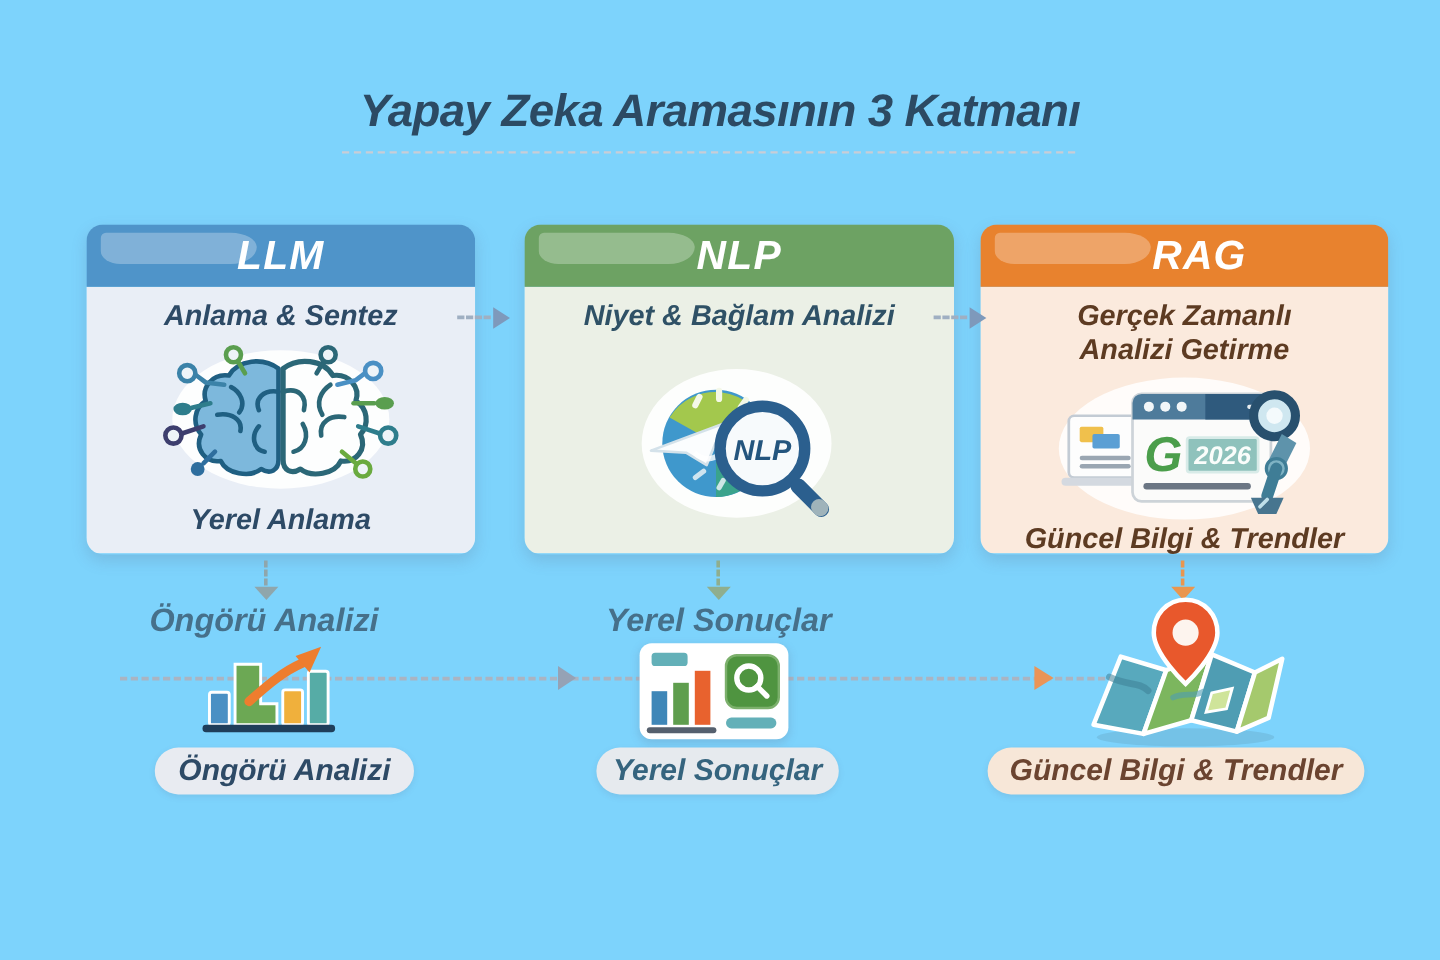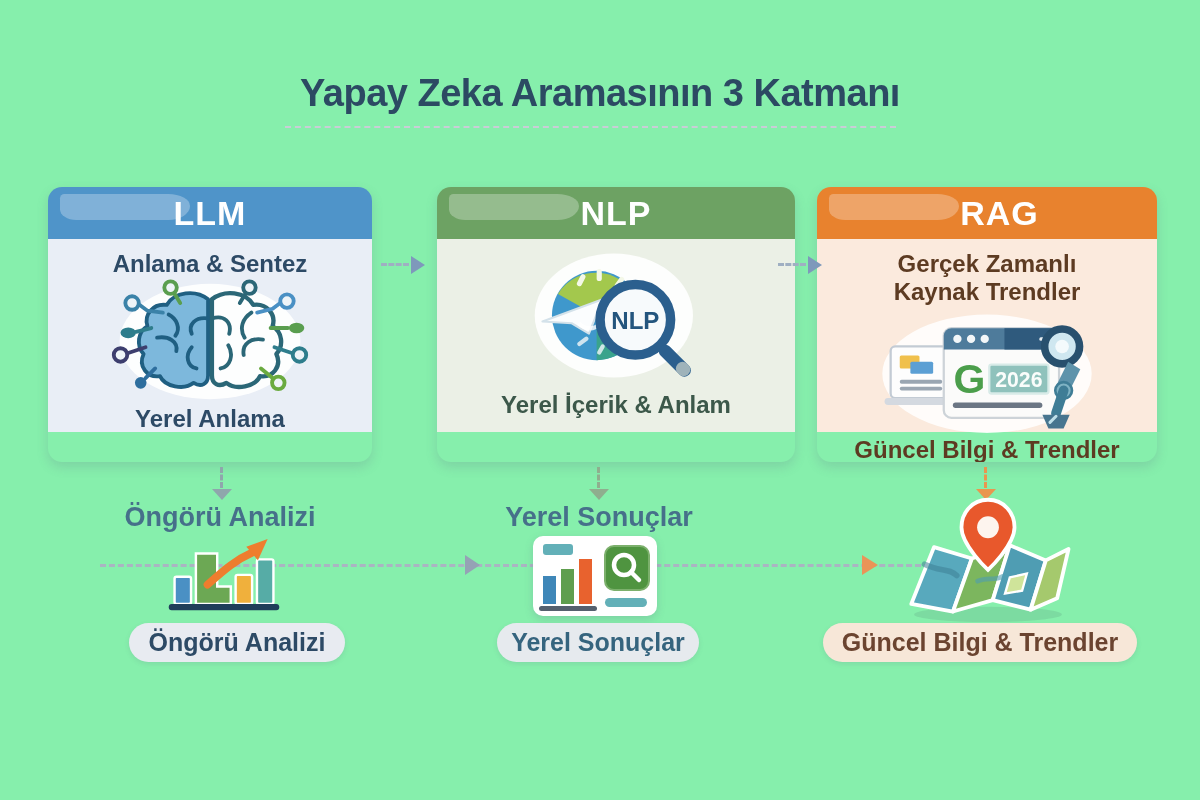--- a/index.html
+++ b/index.html
@@ -15,34 +15,34 @@
   }
   .divider{
     position:absolute;top:126px;left:285px;width:611px;height:0;
     border-top:2px dashed #c9cdd6;
   }
   
   .card{
     position:absolute;top:187px;height:275px;border-radius:14px;overflow:hidden;
     box-shadow:0 5px 12px rgba(90,100,130,0.20);
   }
-  .card-llm{left:48px;width:324px;}
+  .card-llm{left:72px;width:324px;}
   .card-nlp{left:437px;width:358px;}
   .card-rag{left:817px;width:340px;}
   .card-header{
     position:relative;height:52px;display:flex;align-items:center;justify-content:center;
     color:#ffffff;font-size:34px;font-weight:bold;letter-spacing:1px;
   }
   .shine{
     position:absolute;left:12px;top:7px;width:130px;height:26px;
     background:rgba(255,255,255,0.28);
     border-radius:8px 40px 40px 30px / 8px 22px 26px 20px;
   }
   .card-body{
-    height:193px;display:flex;flex-direction:column;align-items:center;text-align:center;
+    height:222px;display:flex;flex-direction:column;align-items:center;text-align:center;
   }
   .subtitle{margin-top:11px;font-size:24px;font-weight:bold;line-height:1.18;}
   .subtitle-wrap{max-width:255px;}
   .icon-area{flex:1;display:flex;align-items:center;justify-content:center;}
   .caption{margin-bottom:13px;font-size:24px;font-weight:bold;}
   
   .flow-arrow{position:absolute;top:256px;width:44px;height:18px;}
   .flow-arrow .dash{position:absolute;left:0;top:7px;width:28px;border-top:3px dashed currentColor;}
   .flow-arrow .head{
     position:absolute;right:0;top:0;width:0;height:0;
@@ -66,21 +66,21 @@
     display:flex;align-items:center;justify-content:center;}
   .pill{
     position:absolute;top:623px;height:39px;border-radius:20px;z-index:2;
     display:flex;align-items:center;justify-content:center;
     font-size:25px;font-weight:bold;box-shadow:0 2px 5px rgba(90,100,130,0.14);
   }
 </style>
 </head>
 <body>
 
-<div class="stage" style="background: #86efac;">
+<div class="stage" style="background: #7dd3fc; font-style: italic;">
 
   <div class="title" style="color: rgb(44, 74, 99);">Yapay Zeka Aramasının 3 Katmanı</div>
   <div class="divider" style="border-top-color: rgb(201, 205, 214);"></div>
 
   <div class="card card-llm">
     <div class="card-header" style="background: rgb(79, 148, 201);">
       <span class="shine"></span>
       <span>LLM</span>
     </div>
     <div class="card-body" style="background: rgb(233, 238, 246);">
@@ -125,20 +125,21 @@
       <div class="caption" style="color: rgb(45, 74, 102);">Yerel Anlama</div>
     </div>
   </div>
 
   <div class="card card-nlp">
     <div class="card-header" style="background: rgb(109, 162, 99);">
       <span class="shine"></span>
       <span>NLP</span>
     </div>
     <div class="card-body" style="background: rgb(235, 240, 230);">
+      <div class="subtitle" style="color: rgb(47, 81, 102);">Niyet &amp; Bağlam Analizi</div>
       <div class="icon-area">
         <svg width="168" height="129" viewBox="0 0 195 150">
           <ellipse cx="95" cy="75" rx="92" ry="72" fill="#ffffff" opacity="0.9"></ellipse>
 
           <circle cx="75" cy="75" r="52" fill="#3f98cc"></circle>
           <path d="M30,50 A52,52 0 0 1 124,62 L75,75 Z" fill="#a3c84d"></path>
           <path d="M75,127 A52,52 0 0 0 126,68 L75,75 Z" fill="#3aa38c"></path>
 
           <g stroke="#f4f8e8" stroke-width="6" stroke-linecap="round">
             <path d="M55,38 L59,30"></path>
@@ -155,31 +156,30 @@
           <path d="M54,84 C62,92 72,92 80,84" stroke="#ffffff" stroke-width="5" fill="none" opacity="0.8"></path>
 
           <circle cx="120" cy="80" r="41" fill="#f7fafc" stroke="#2b5f8e" stroke-width="11"></circle>
           <text x="120" y="91" text-anchor="middle" font-family="Liberation Sans, sans-serif" font-size="28" font-weight="bold" fill="#24557e">NLP</text>
           <g transform="rotate(45 155 116)">
             <rect x="148" y="109" width="46" height="15" rx="7" fill="#2b5f8e"></rect>
             <rect x="176" y="109" width="17" height="15" rx="7" fill="#9fb3ba"></rect>
           </g>
         </svg>
       </div>
-      <div class="caption" style="color: rgb(60, 88, 74);">Yerel İçerik &amp; Anlam</div>
     </div>
   </div>
 
   <div class="card card-rag">
     <div class="card-header" style="background: rgb(232, 130, 46); padding-left: 25px;">
       <span class="shine"></span>
       <span>RAG</span>
     </div>
     <div class="card-body" style="background: rgb(251, 234, 221);">
-      <div class="subtitle subtitle-wrap" style="color: rgb(93, 59, 34);">Gerçek Zamanlı Kaynak Trendler</div>
+      <div class="subtitle subtitle-wrap" style="color: rgb(93, 59, 34);">Gerçek Zamanlı Analizi Getirme</div>
       <div class="icon-area">
         <svg width="220" height="129" viewBox="0 0 290 170">
           <ellipse cx="145" cy="88" rx="138" ry="78" fill="#ffffff" opacity="0.85"></ellipse>
 
           <rect x="18" y="52" width="92" height="68" rx="6" fill="#fdfdfd" stroke="#c3cbd4" stroke-width="3"></rect>
           <rect x="30" y="64" width="26" height="17" rx="2" fill="#f0c04c"></rect>
           <rect x="44" y="72" width="30" height="16" rx="2" fill="#5b9fd4"></rect>
           <rect x="30" y="96" width="56" height="5" rx="2.5" fill="#9aa6b2"></rect>
           <rect x="30" y="105" width="56" height="5" rx="2.5" fill="#9aa6b2"></rect>
           <rect x="10" y="120" width="108" height="9" rx="4.5" fill="#d4d9e0"></rect>

